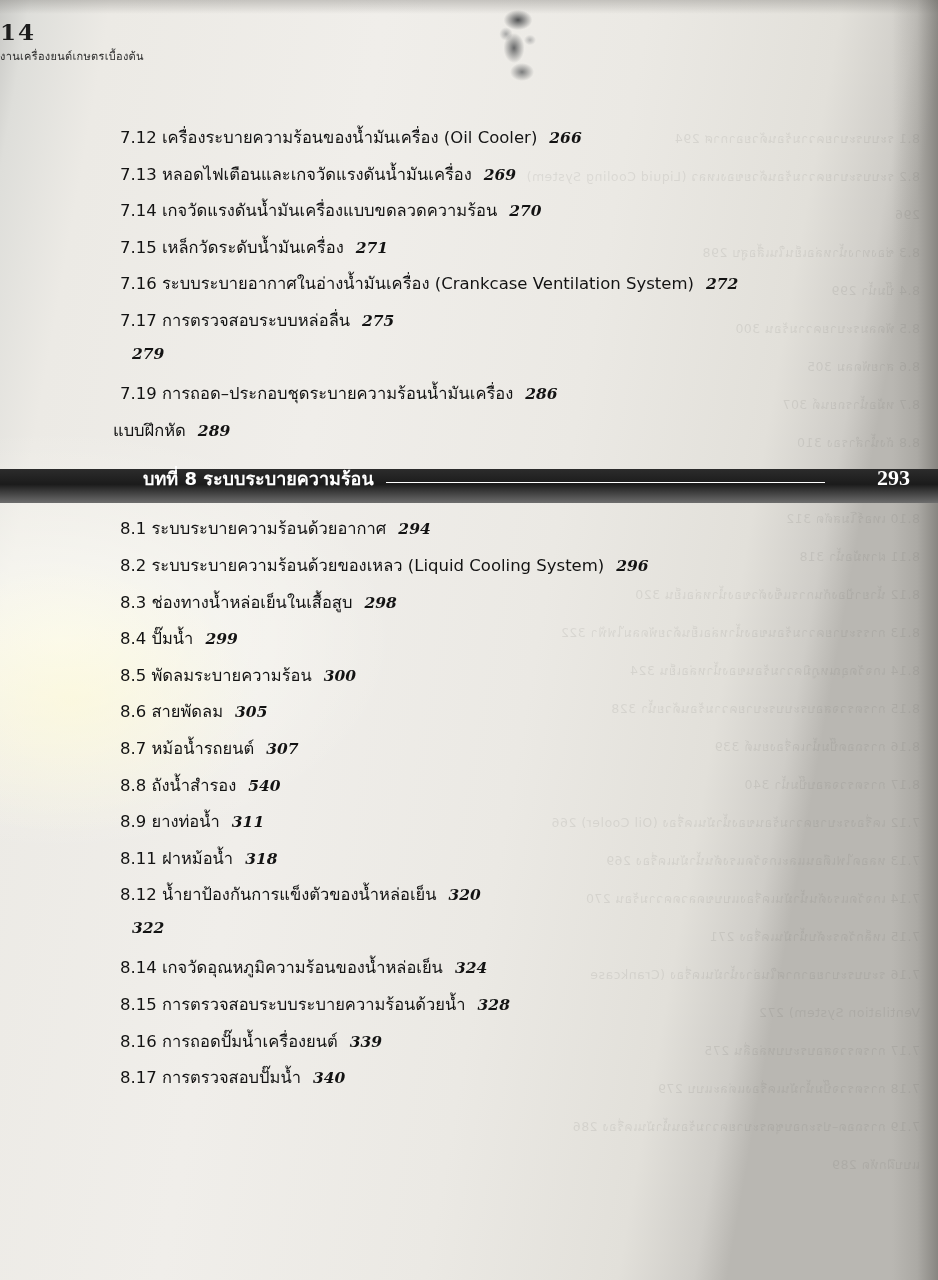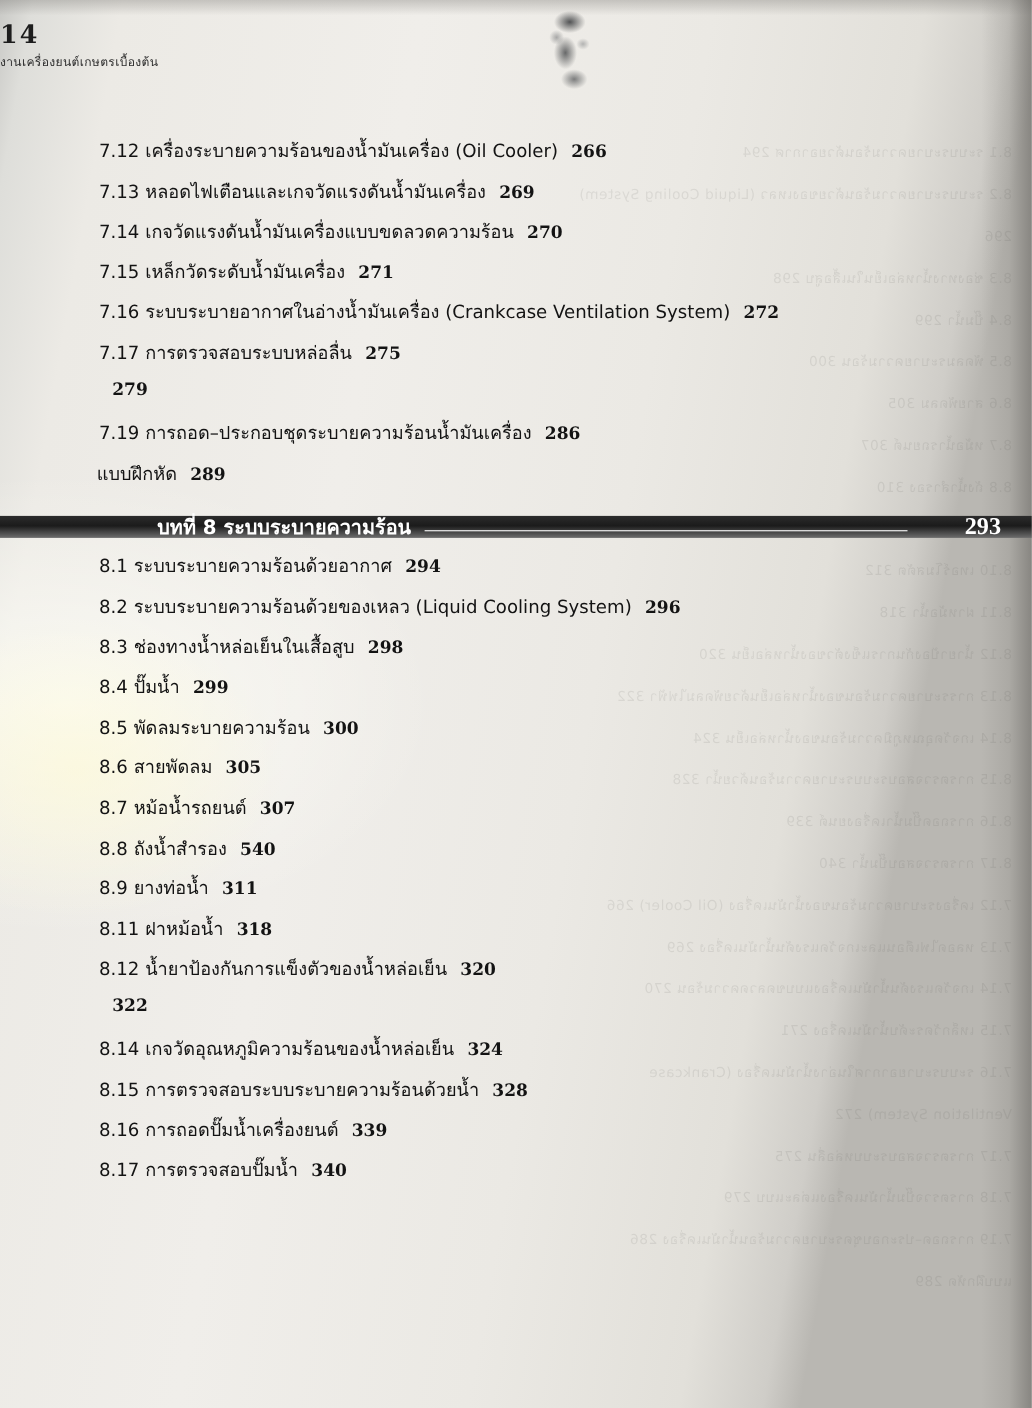--- a/index.html
+++ b/index.html
@@ -109,45 +109,46 @@
   
   #toc {
     position: absolute;
     left: 0;
     top: 124px;
     width: 938px;
   }
   .entry {
     display: flex;
     align-items: baseline;
-    padding-left: 90px;
+    padding-left: 120px;
     padding-right: 30px;
     height: 36.6px;
     color: #131313;
     font-size: 16.5px;
   }
   .entry .label {
     white-space: nowrap;
   }
   .entry .page {
     font-family: "DejaVu Serif", "Liberation Serif", serif;
     font-weight: bold;
+    font-style: italic;
     font-size: 15.5px;
     margin-left: 12px;
   }
   .entry.exercise {
-    padding-left: 88px;
+    padding-left: 113px;
   }
 
   
   .chapter {
     display: flex;
     align-items: center;
     margin: 16px 0 12px 0;
-    padding: 0 28px 2px 143px;
+    padding: 0 28px 16px 143px;
     height: 18px;
     background: linear-gradient(180deg, #2c2c2c 0%, #1b1b1b 45%, #6d6d6d 100%);
     color: #ffffff;
     position: relative;
   }
   .chapter .ch-label {
     font-size: 18px;
     font-weight: bold;
     white-space: nowrap;
   }

